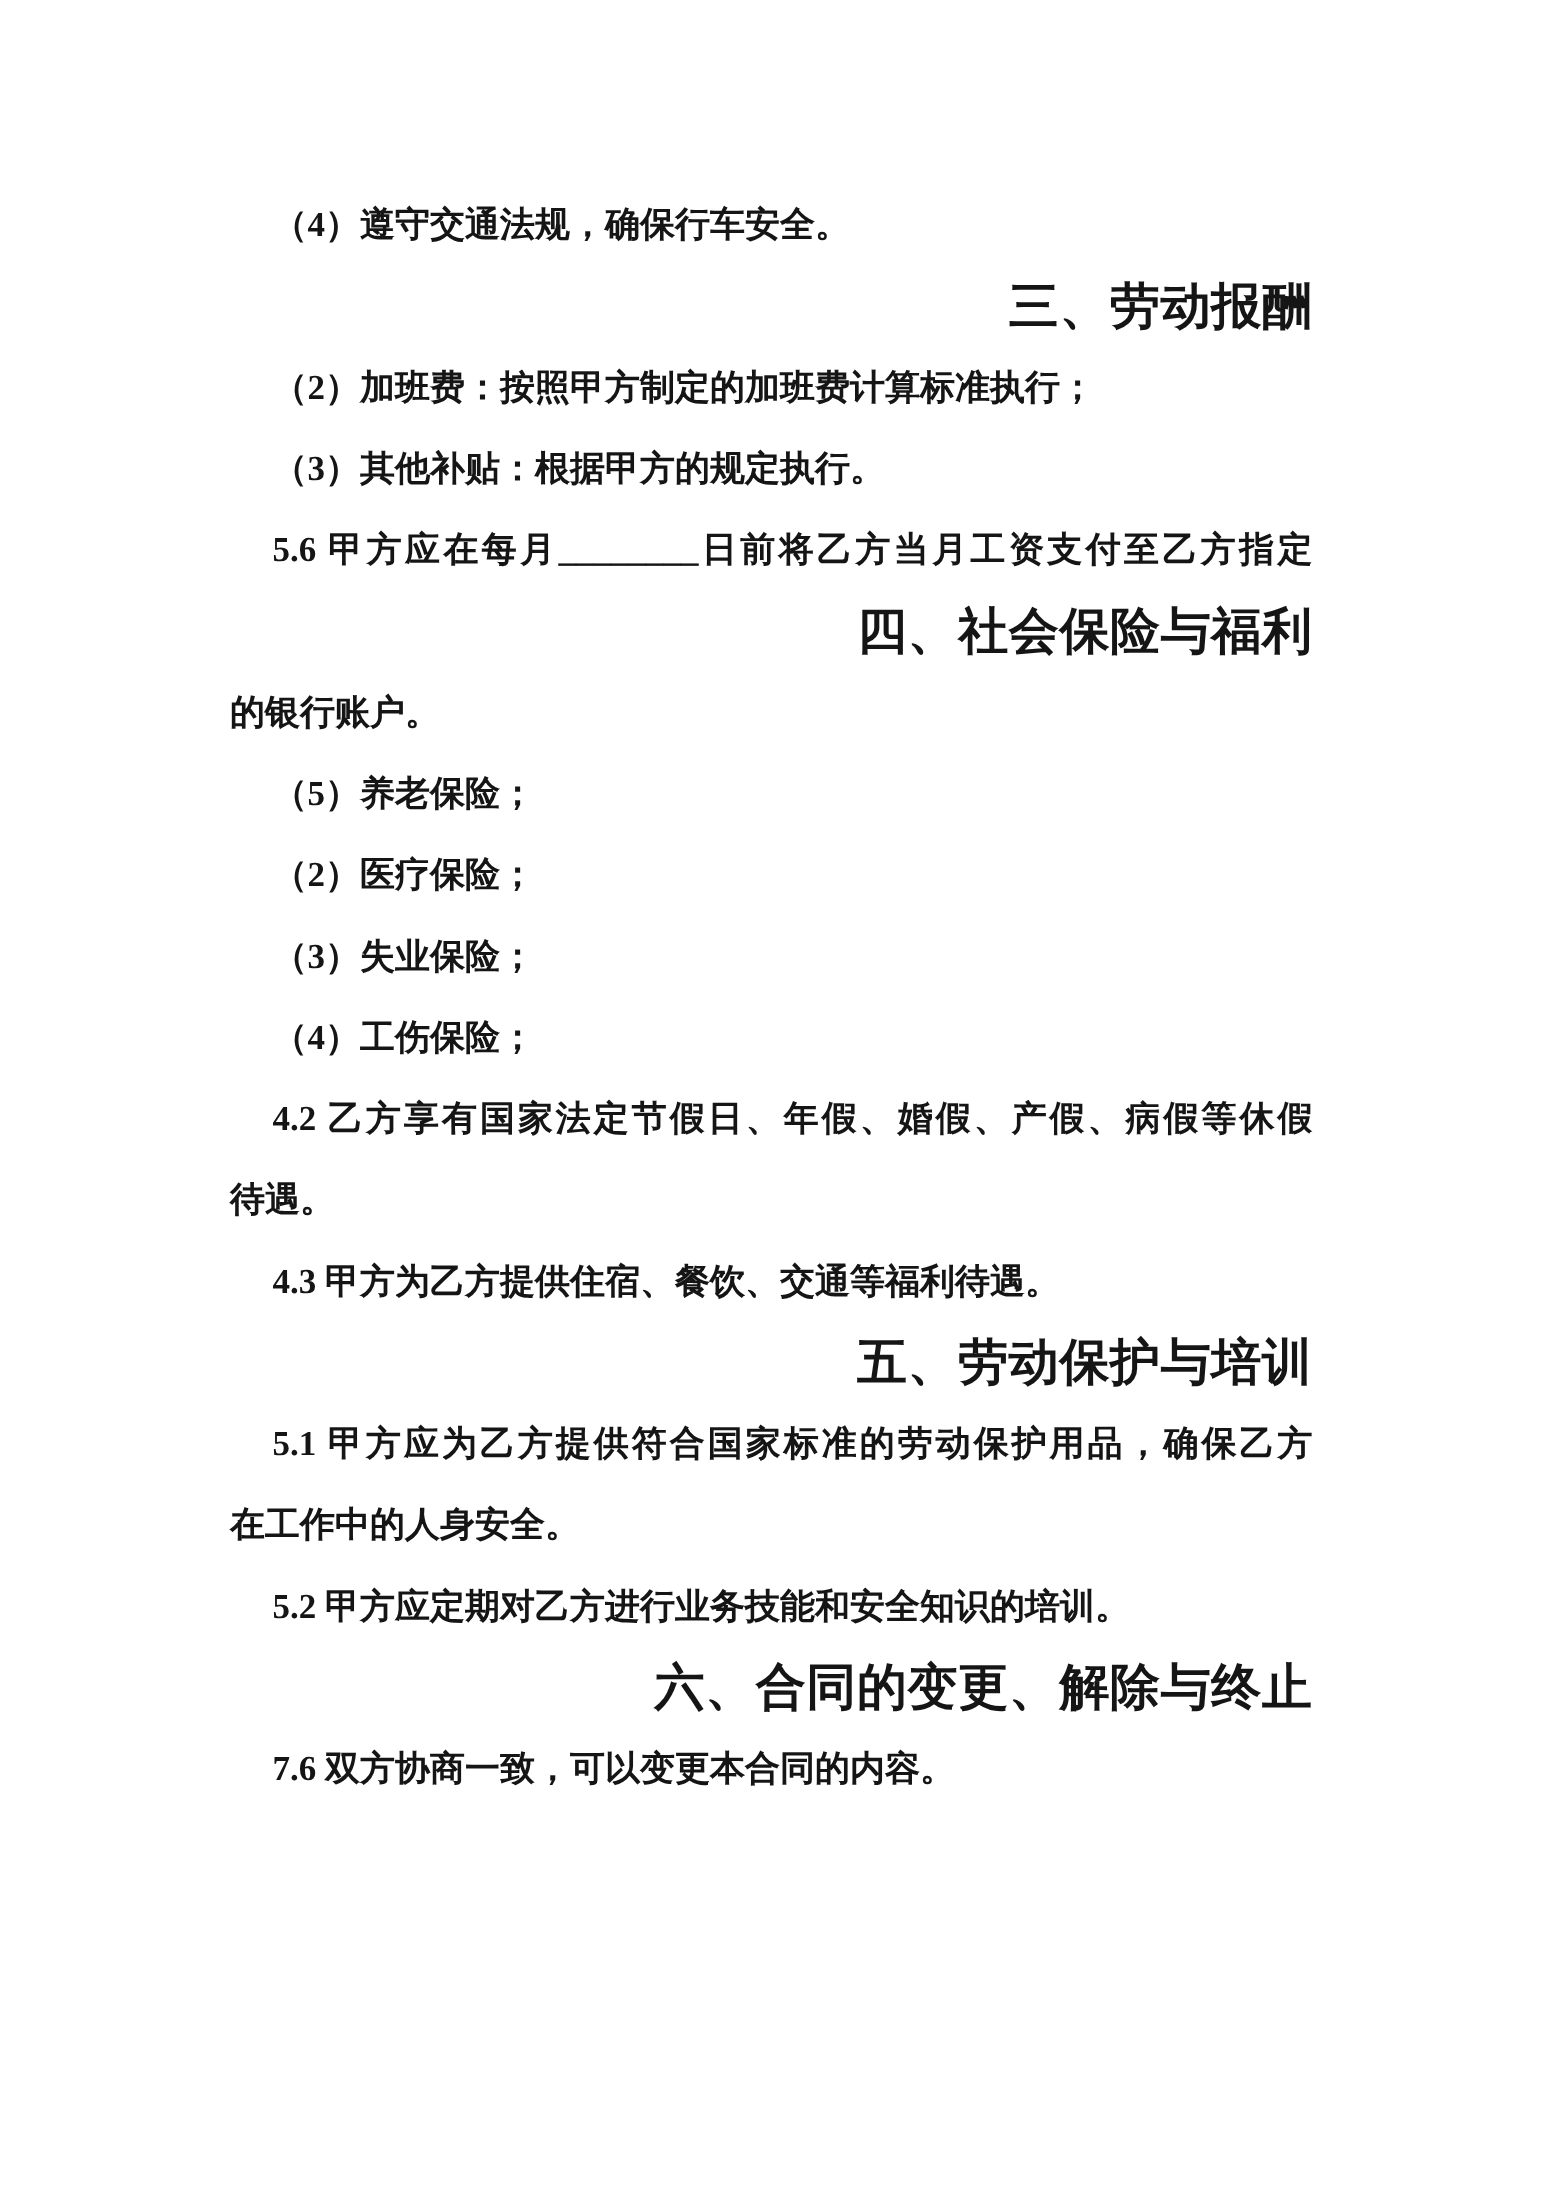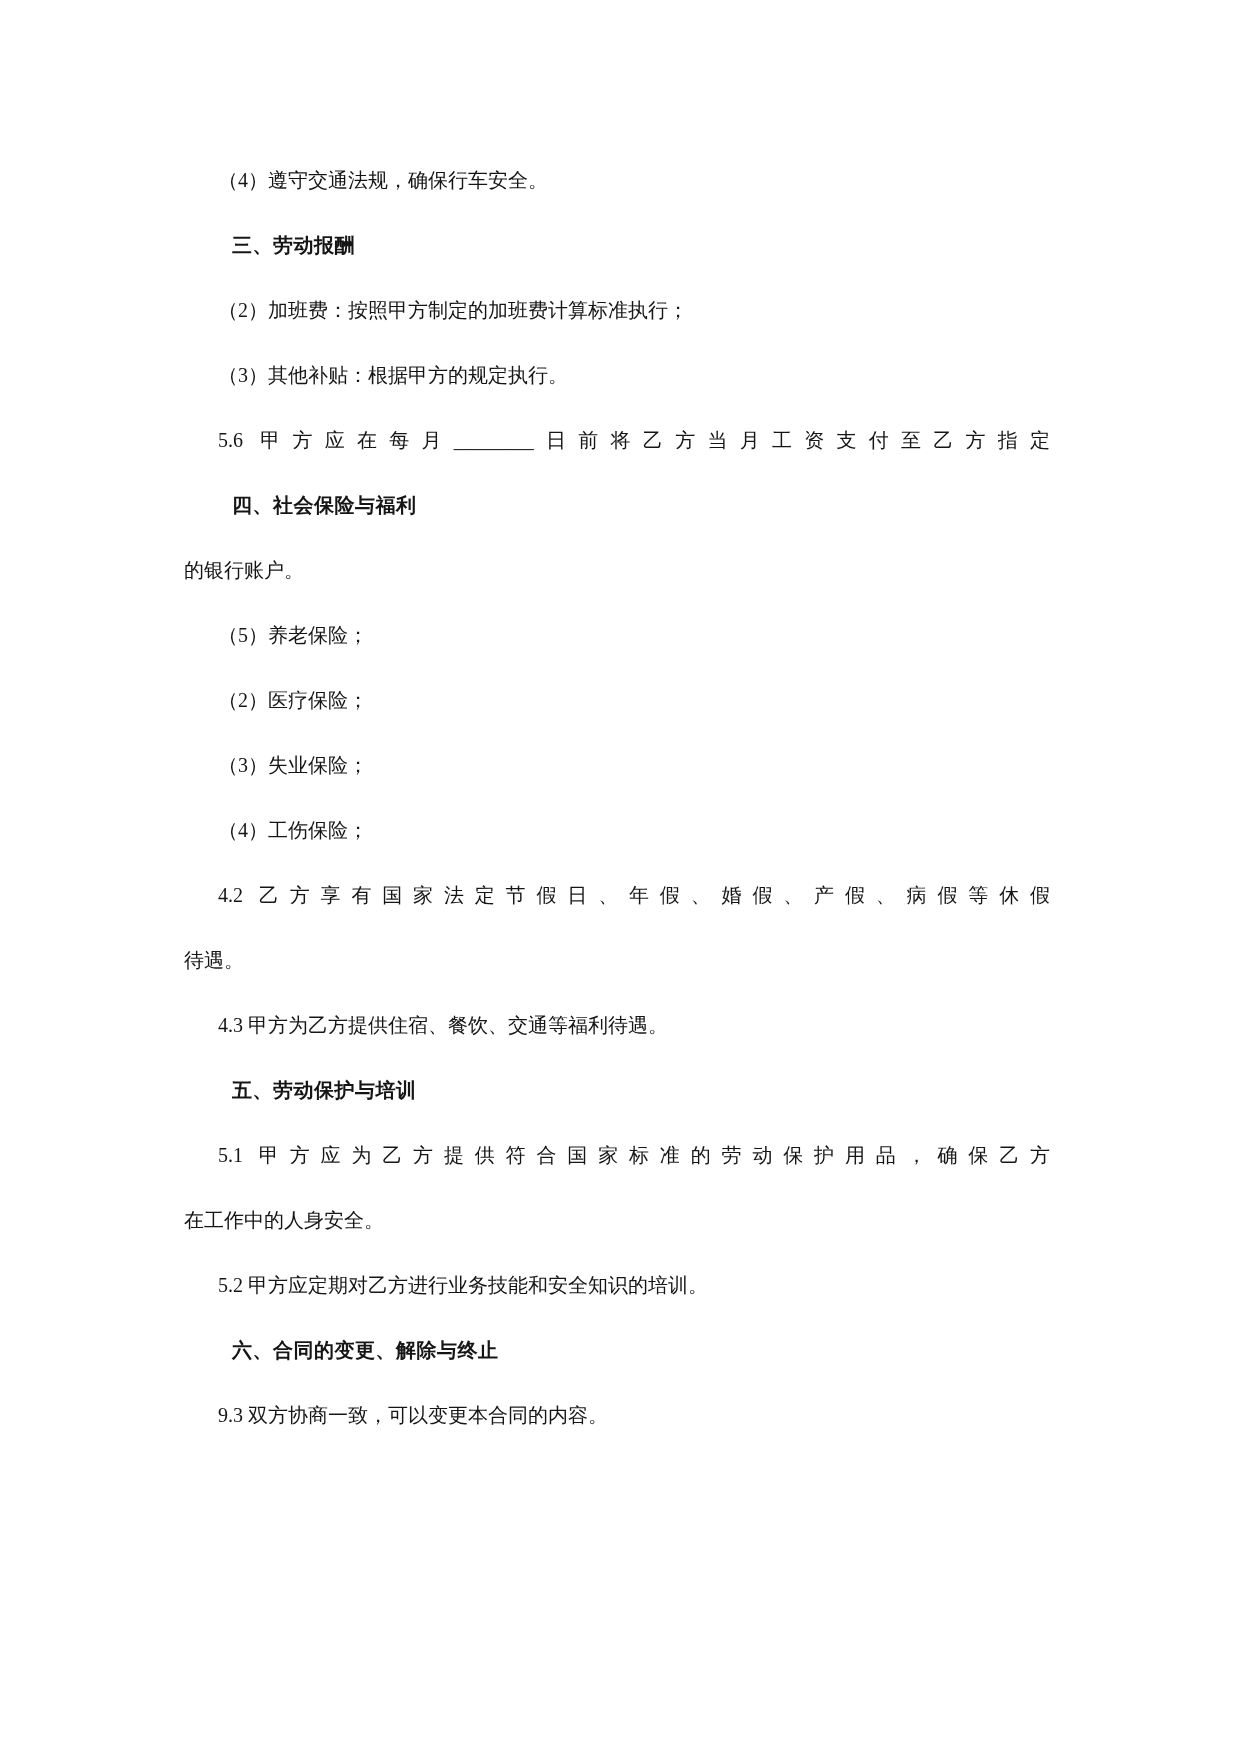--- a/index.html
+++ b/index.html
@@ -20,39 +20,40 @@
     position: absolute;
     left: 184px;
     top: 148px;
     width: 866px;
   }
   .line {
     margin: 0;
     padding: 0;
     height: 65px;
     line-height: 65px;
-    font-size: 20px;
-    font-weight: 400;
+    font-size: 28px;
+    font-weight: 700;
     white-space: nowrap;
     overflow: visible;
   }
   .indent {
     text-indent: 34px;
   }
   .justify {
     white-space: normal;
     text-align: justify;
     text-align-last: justify;
   }
   .heading {
     font-family: "Liberation Sans", "DejaVu Sans", sans-serif;
     font-weight: 700;
-    font-size: 20px;
+    font-size: 40px;
     letter-spacing: 0.5px;
     text-indent: 48px;
+    text-align: right;
   }
 </style>
 </head>
 <body>
 
 <div class="page">
   <div class="doc">
     <p class="line indent">（4）遵守交通法规，确保行车安全。</p>
     <p class="line heading">三、劳动报酬</p>
     <p class="line indent">（2）加班费：按照甲方制定的加班费计算标准执行；</p>
@@ -65,15 +66,15 @@
     <p class="line indent">（3）失业保险；</p>
     <p class="line indent">（4）工伤保险；</p>
     <p class="line indent justify">4.2 乙方享有国家法定节假日、年假、婚假、产假、病假等休假</p>
     <p class="line">待遇。</p>
     <p class="line indent">4.3 甲方为乙方提供住宿、餐饮、交通等福利待遇。</p>
     <p class="line heading">五、劳动保护与培训</p>
     <p class="line indent justify">5.1 甲方应为乙方提供符合国家标准的劳动保护用品，确保乙方</p>
     <p class="line">在工作中的人身安全。</p>
     <p class="line indent">5.2 甲方应定期对乙方进行业务技能和安全知识的培训。</p>
     <p class="line heading">六、合同的变更、解除与终止</p>
-    <p class="line indent">9.3 双方协商一致，可以变更本合同的内容。</p>
+    <p class="line indent">7.6 双方协商一致，可以变更本合同的内容。</p>
   </div>
 </div>
 
 </body></html>

